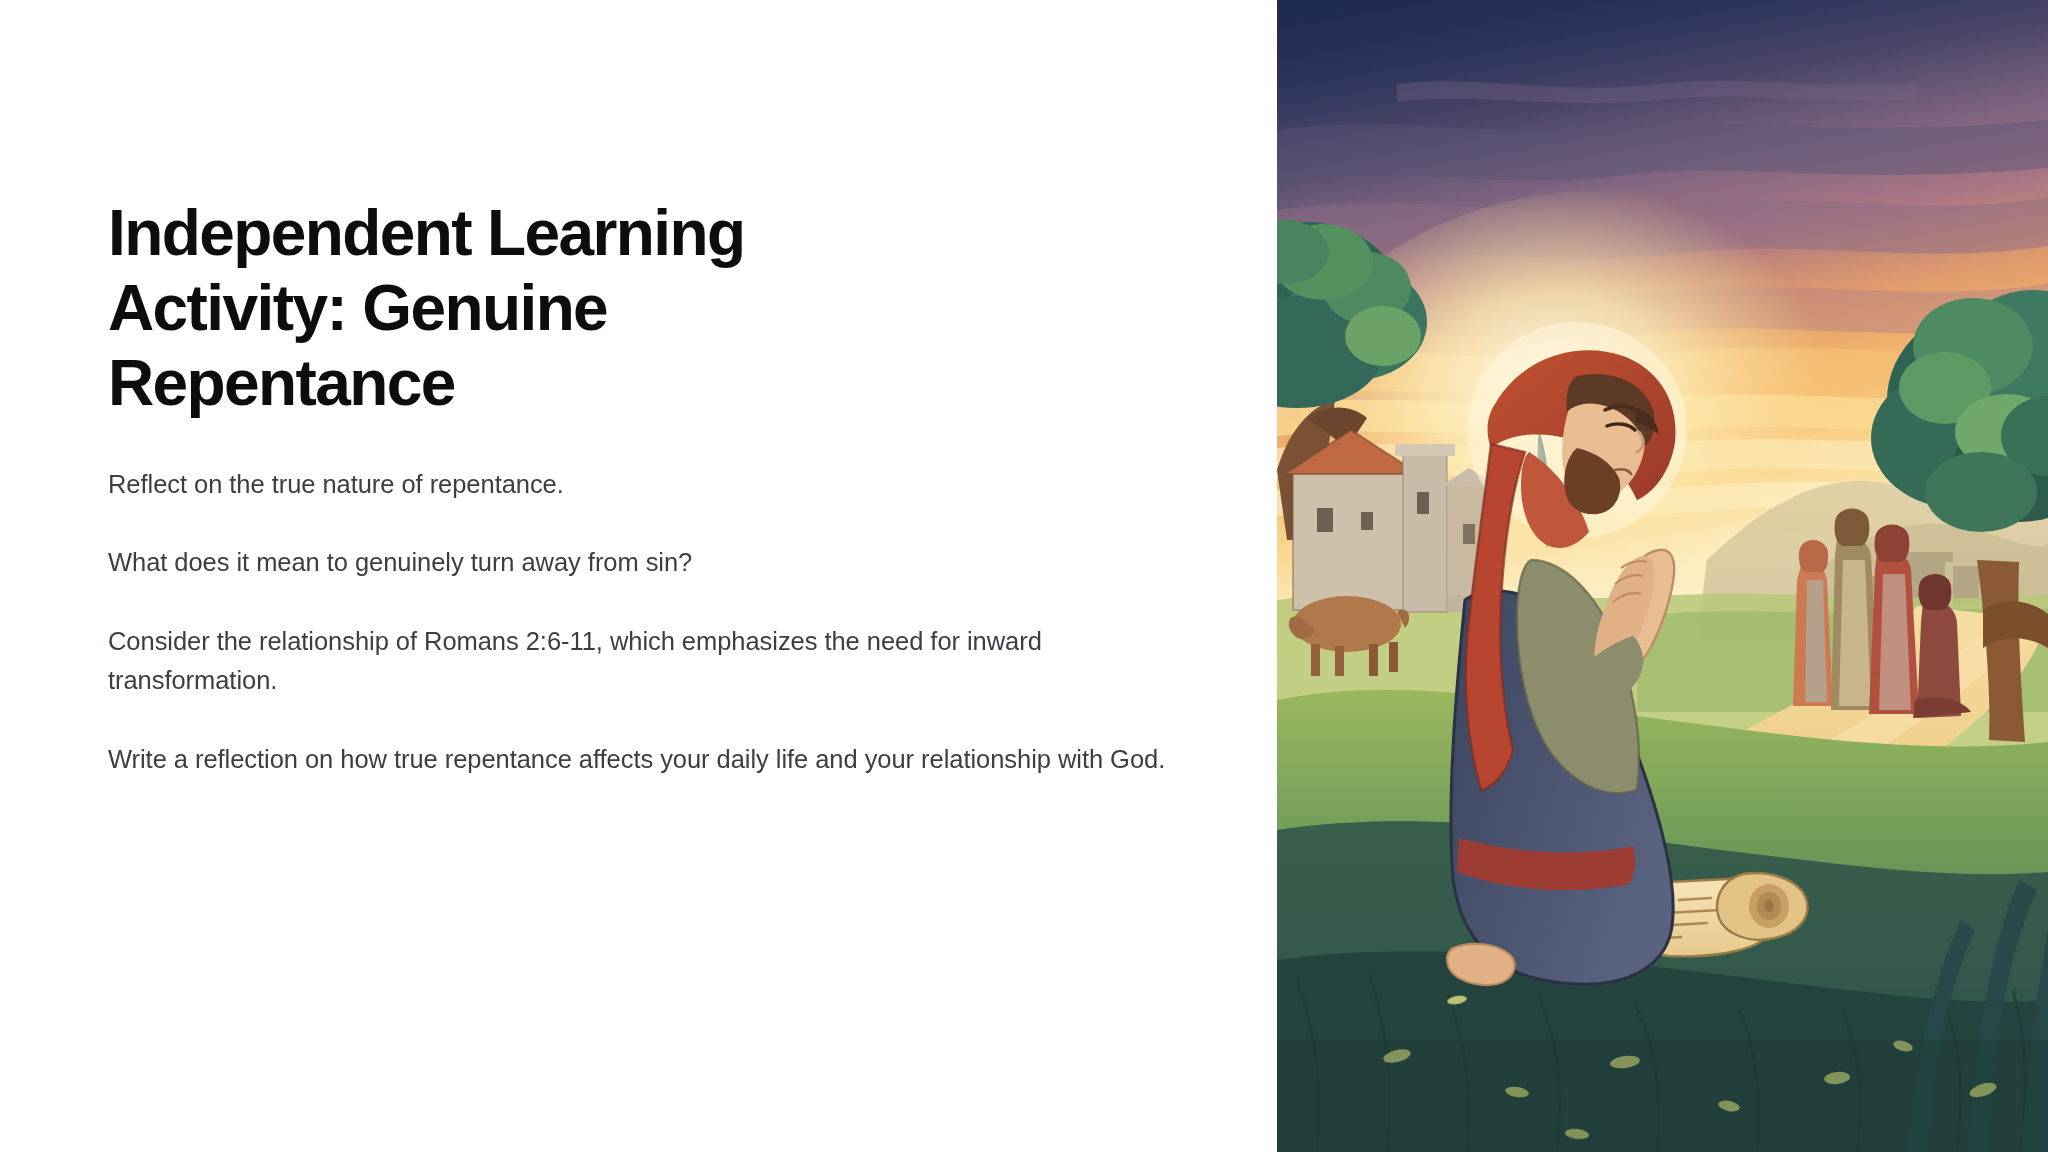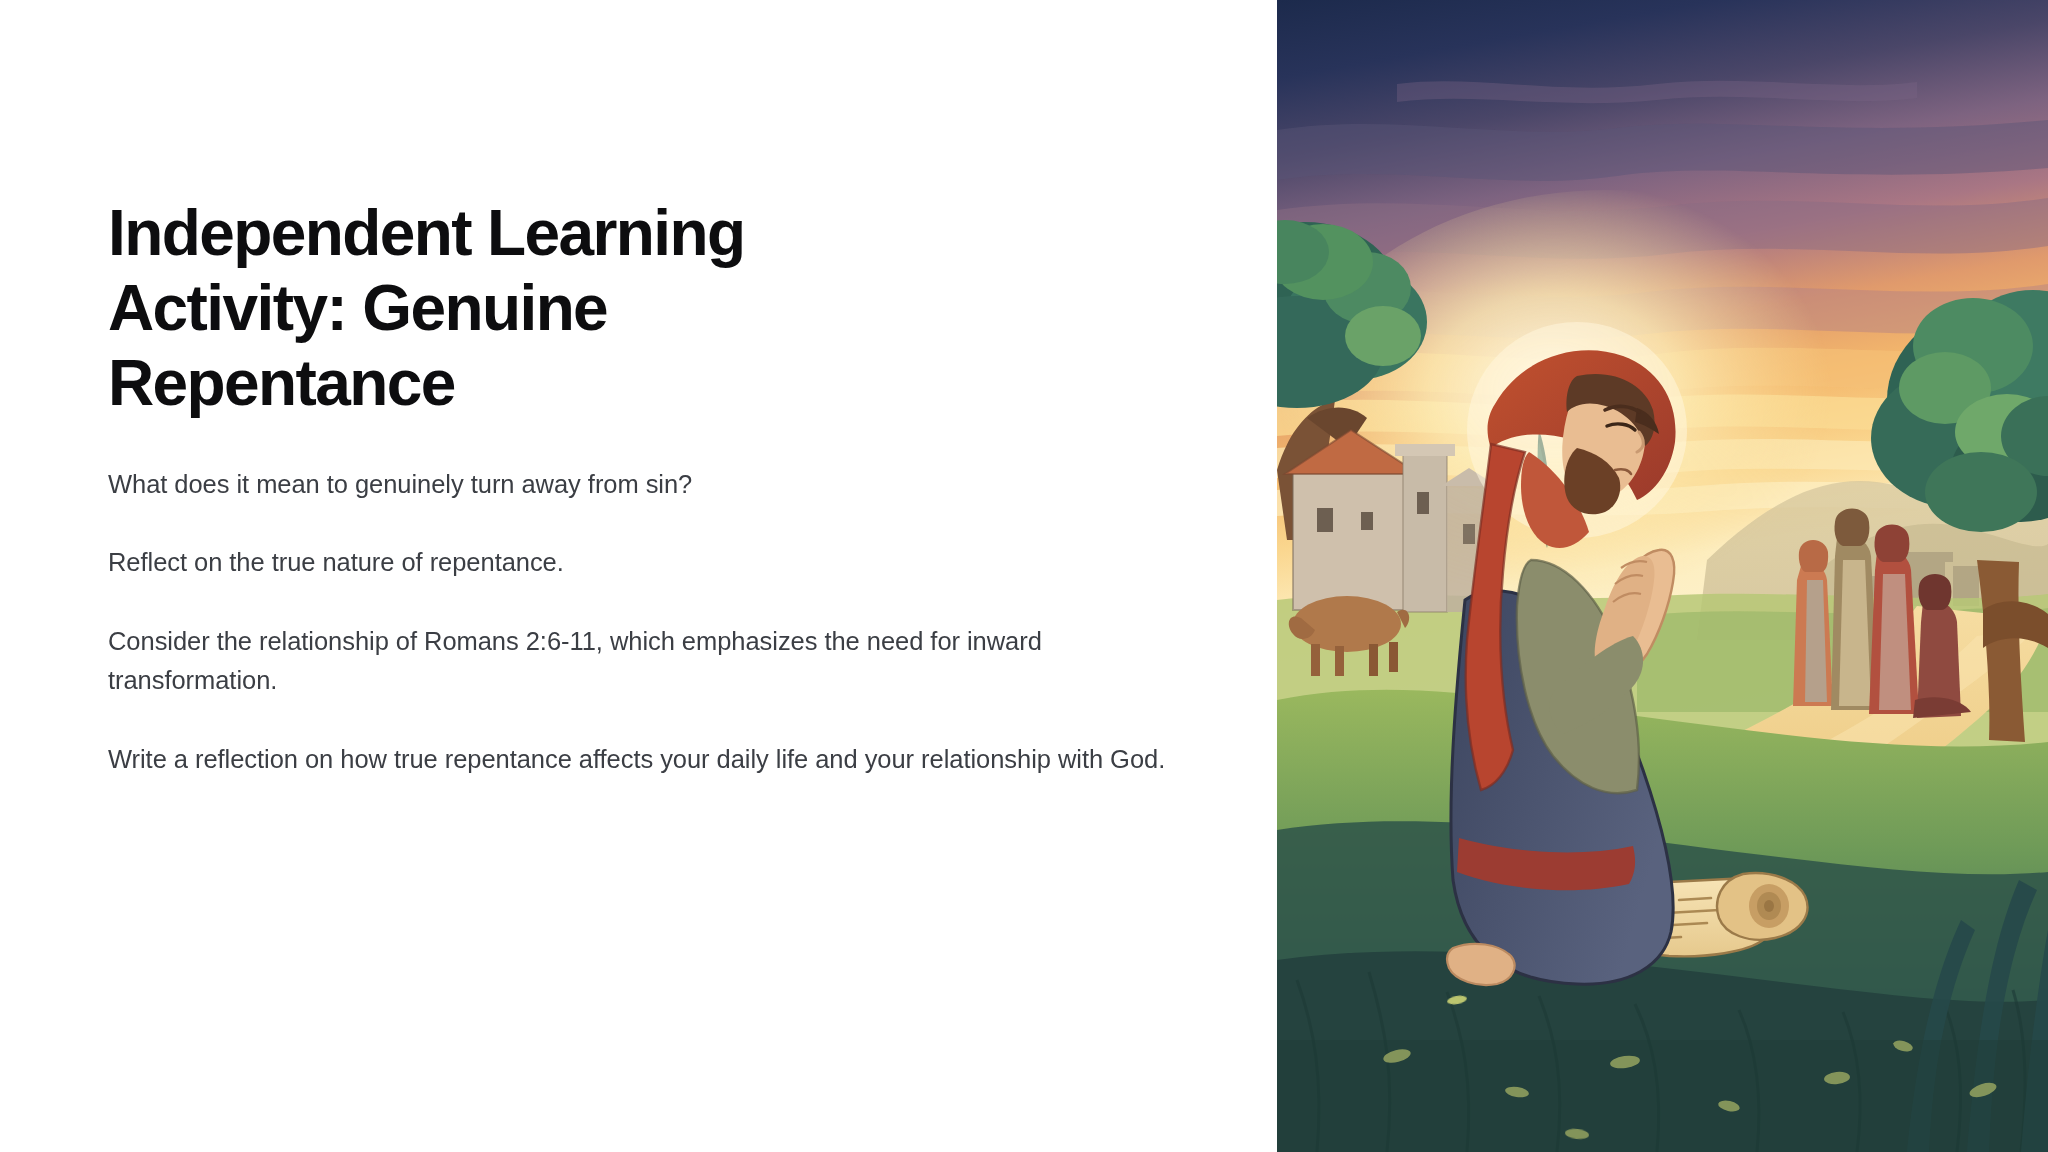--- a/index.html
+++ b/index.html
@@ -77,22 +77,22 @@
 </head>
 <body>
 
 <div class="slide">
 
   <section class="text-panel">
 
     <h1 class="slide-title">Independent Learning Activity: Genuine Repentance</h1>
 
     <div class="body-block">
+      <p class="body-para">Reflect on the true nature of repentance.</p>
       <p class="body-para">What does it mean to genuinely turn away from sin?</p>
-      <p class="body-para">Reflect on the true nature of repentance.</p>
       <p class="body-para">Consider the relationship of Romans 2:6-11, which emphasizes the need for inward transformation.</p>
       <p class="body-para">Write a reflection on how true repentance affects your daily life and your relationship with God.</p>
     </div>
 
   </section>
 
   <figure class="illus-panel" style="margin:0;">
     <svg class="illus-svg" viewBox="0 0 771 1152" preserveAspectRatio="xMidYMid slice">
       <defs>
         <linearGradient id="skyGrad" x1="0" y1="0" x2="0.18" y2="1">

